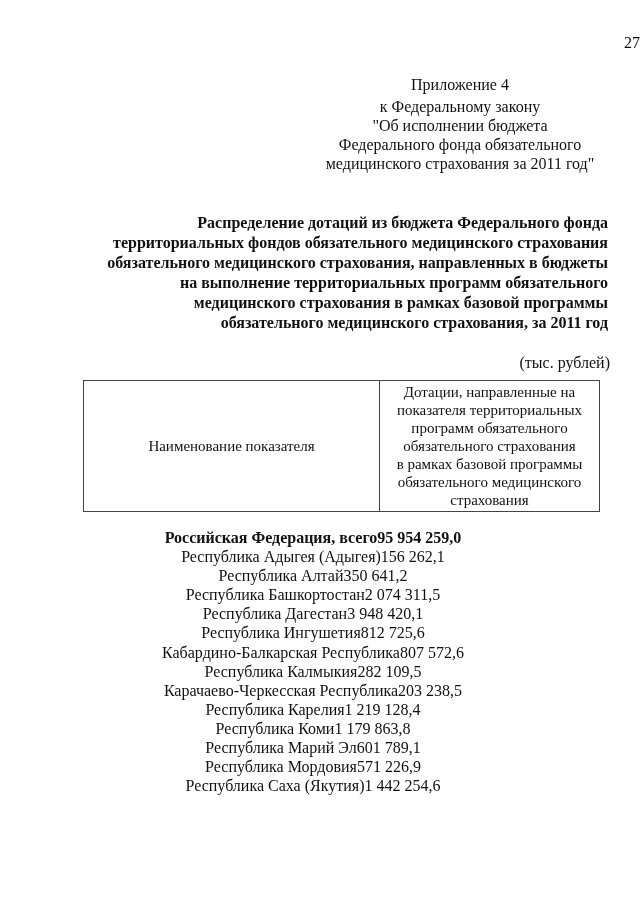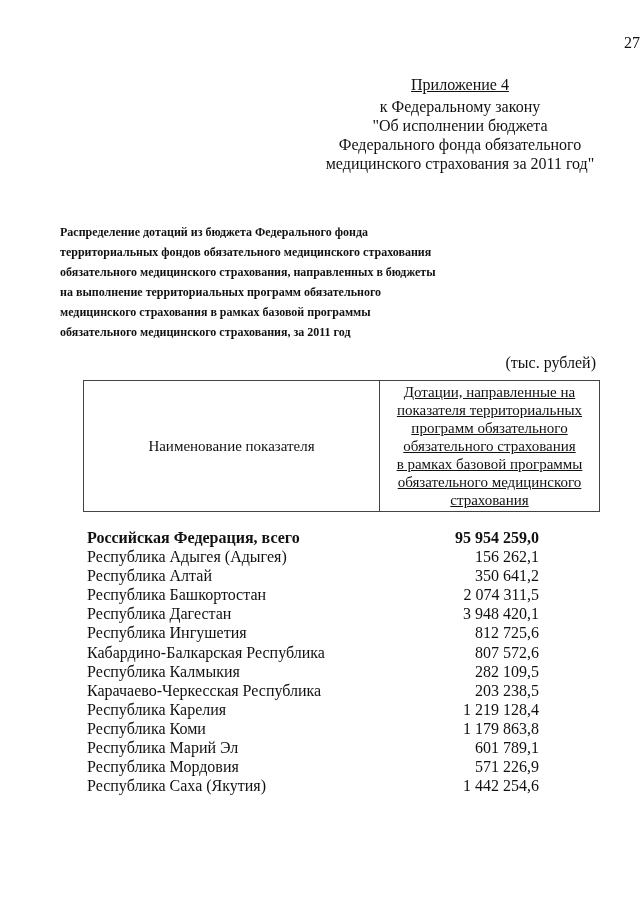--- a/index.html
+++ b/index.html
@@ -29,37 +29,36 @@
       position: absolute;
       top: 75px;
       left: 310px;
       width: 300px;
       text-align: center;
       font-size: 16px;
       line-height: 19px;
     }
     .appendix .appendix-title {
       margin-bottom: 3px;
-      text-decoration: underline;
     }
     .doc-title {
       position: absolute;
-      top: 222px;
+      top: 213px;
       left: 60px;
       width: 548px;
-      text-align: left;
+      text-align: right;
       font-weight: bold;
-      font-size: 12px;
+      font-size: 16px;
       line-height: 20px;
     }
     .doc-title span { display: block; white-space: nowrap; }
     .units {
       position: absolute;
       top: 354px;
-      right: 44px;
+      right: 30px;
       font-size: 16px;
     }
     table.header-table {
       position: absolute;
       top: 380px;
       left: 83px;
       width: 517px;
       border-collapse: collapse;
       font-size: 15px;
     }
@@ -70,31 +69,31 @@
       padding: 0;
     }
     table.header-table td.col-name {
       width: 295px;
       height: 130px;
     }
     table.header-table td.col-value {
       line-height: 18px;
       padding: 1px 2px 2px 2px;
     }
-    .hdr-line { display: block; white-space: nowrap; text-decoration: underline; }
+    .hdr-line { display: block; white-space: nowrap; }
     .rows {
       position: absolute;
       top: 528px;
       left: 87px;
       width: 452px;
       font-size: 16px;
     }
     .row {
       display: flex;
-      justify-content: space-between;
+      justify-content: center;
       height: 19.1px;
       line-height: 19px;
     }
     .row.total { font-weight: bold; }
     .row .name { white-space: nowrap; }
     .row .value { white-space: nowrap; text-align: right; }
   </style>
 </head>
 <body>
 

